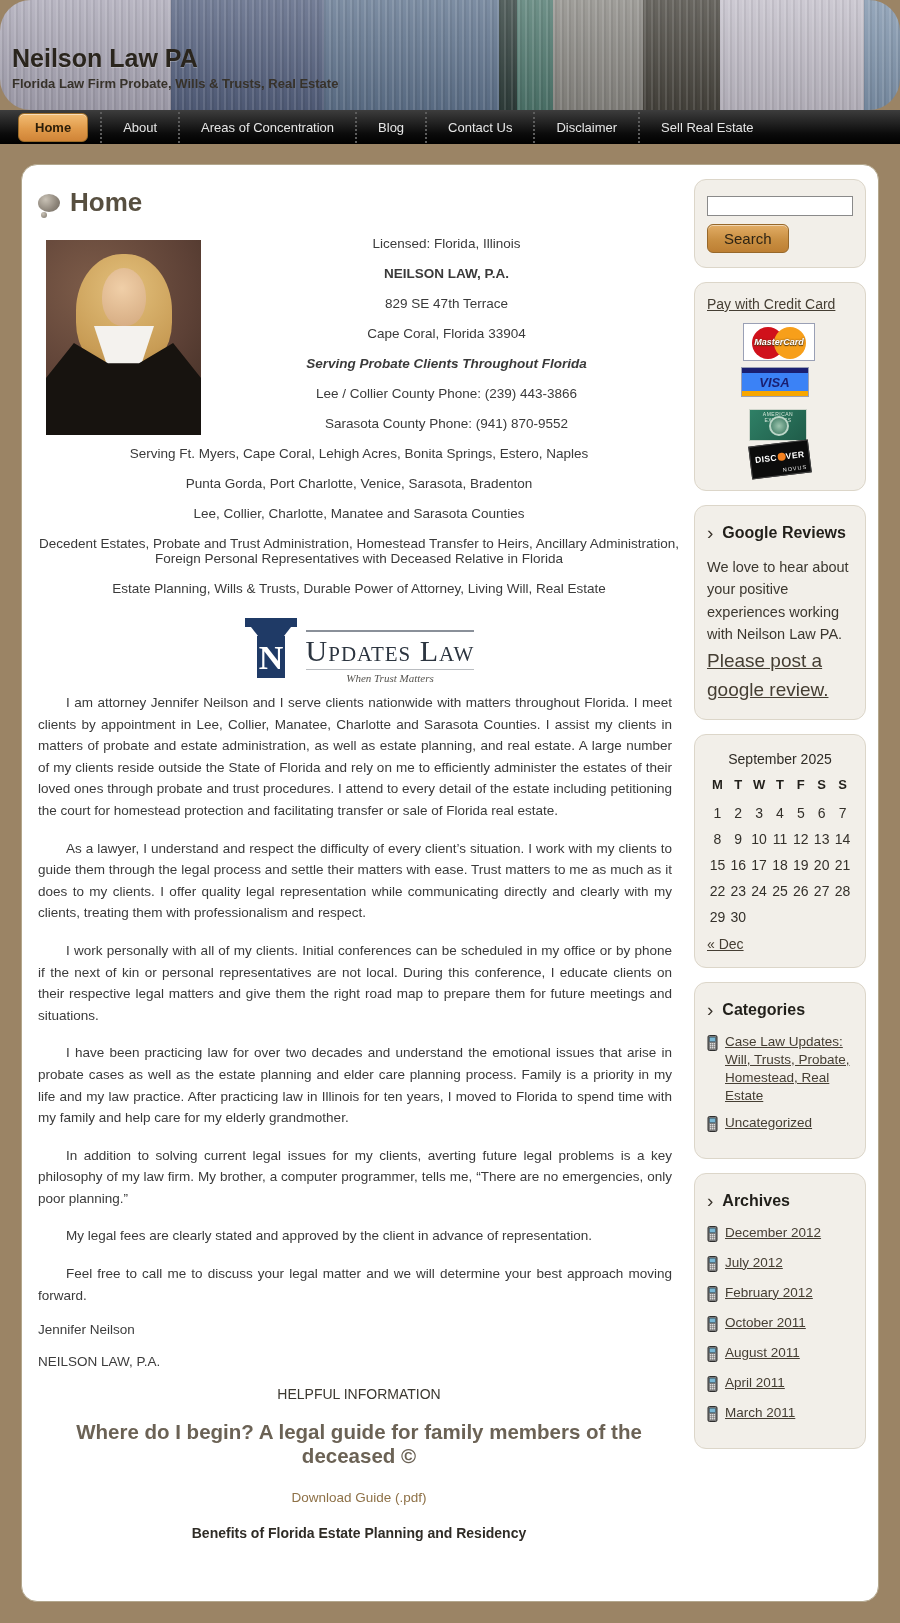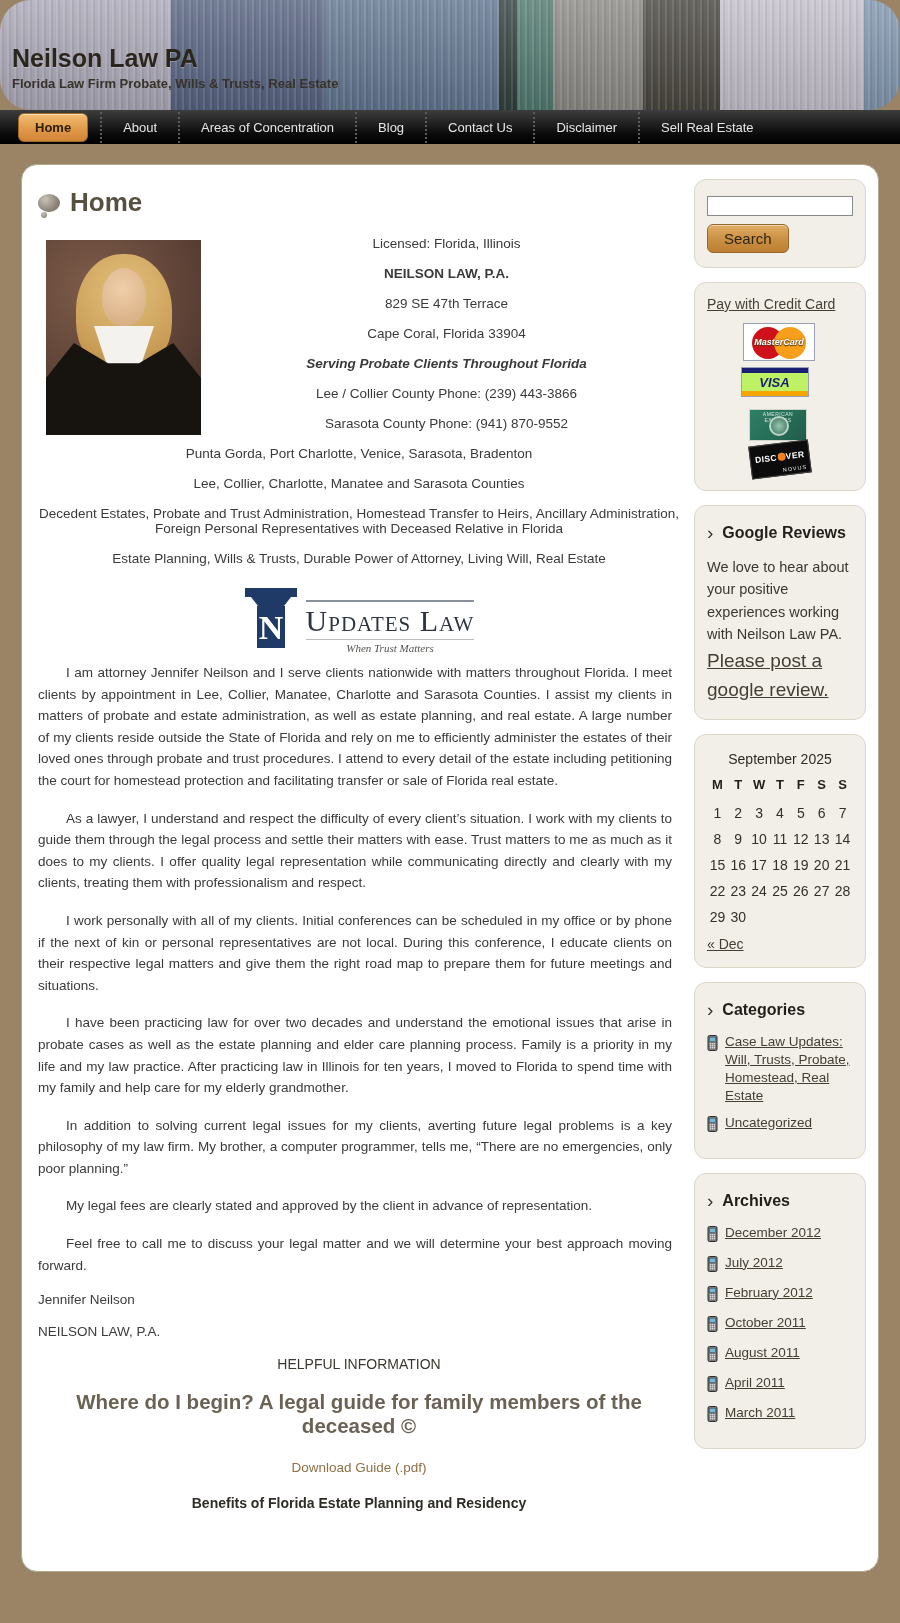--- a/index.html
+++ b/index.html
@@ -143,21 +143,21 @@
   .cards-grid { display:flex; flex-wrap:wrap; margin-top:10px; align-items:center;flex-direction:column; }
   .cc { position:relative; overflow:hidden; border:1px solid #9aa0b5; }
   .cc-mc { width:72px; height:38px; background:#fff; margin:0 2px 6px 0; }
   .cc-mc .c1 { position:absolute; left:8px; top:3px; width:32px; height:32px; border-radius:50%; background:#d0111b; }
   .cc-mc .c2 { position:absolute; right:8px; top:3px; width:32px; height:32px; border-radius:50%; background:#f79f1a; }
   .cc-mc .mc-label {
     position:absolute; left:0; right:0; top:13px; text-align:center;
     color:#fff; font-size:9px; font-weight:bold; font-style:italic;
     text-shadow:0 0 2px #642, 0 1px 1px #431;
   }
-  .cc-visa { width:68px; height:30px; background:#bef264; margin:0 11px 10px 0; }
+  .cc-visa { width:68px; height:30px; background:#3b82f6; margin:0 11px 10px 0; }
   .cc-visa .band-t { position:absolute; top:0; left:0; right:0; height:5px; background:#1a1f71; }
   .cc-visa .band-b { position:absolute; bottom:0; left:0; right:0; height:5px; background:#f7a600; }
   .cc-visa .visa-label {
     position:absolute; left:0; right:0; top:7px; text-align:center;
     color:#1a1f71; font-size:13px; font-weight:bold; font-style:italic; letter-spacing:0;
   }
   .cc-amex { width:58px; height:32px; background:linear-gradient(135deg,#2f8066,#1f5c49); margin:2px 4px 0 0; border-color:#cfd6cc; }
   .cc-amex .ring {
     position:absolute; left:19px; top:6px; width:20px; height:20px; border-radius:50%;
     border:2px solid #bcd6c8; background:radial-gradient(circle,#9cc4ae,#35735c);
@@ -221,20 +221,21 @@
     </div>
 
     <div id="info-lines">
         <p class="info-line ">Licensed: Florida, Illinois</p>
         <p class="info-line b">NEILSON LAW, P.A.</p>
         <p class="info-line ">829 SE 47th Terrace</p>
         <p class="info-line ">Cape Coral, Florida 33904</p>
         <p class="info-line bi">Serving Probate Clients Throughout Florida</p>
         <p class="info-line ">Lee / Collier County Phone: (239) 443-3866</p>
         <p class="info-line ">Sarasota County Phone: (941) 870-9552</p>
+        <p class="info-line ">Serving Ft. Myers, Cape Coral, Lehigh Acres, Bonita Springs, Estero, Naples</p>
         <p class="info-line ">Punta Gorda, Port Charlotte, Venice, Sarasota, Bradenton</p>
         <p class="info-line ">Lee, Collier, Charlotte, Manatee and Sarasota Counties</p>
         <p class="info-line ">Decedent Estates, Probate and Trust Administration, Homestead Transfer to Heirs, Ancillary Administration, Foreign Personal Representatives with Deceased Relative in Florida</p>
         <p class="info-line ">Estate Planning, Wills &amp; Trusts, Durable Power of Attorney, Living Will, Real Estate</p>
       </div>
 
     <div class="logo-wrap">
       <div class="logo">
         <svg width="54" height="66" viewBox="0 0 54 66">
           <rect x="1" y="2" width="52" height="9" fill="#1f3a66"></rect>

